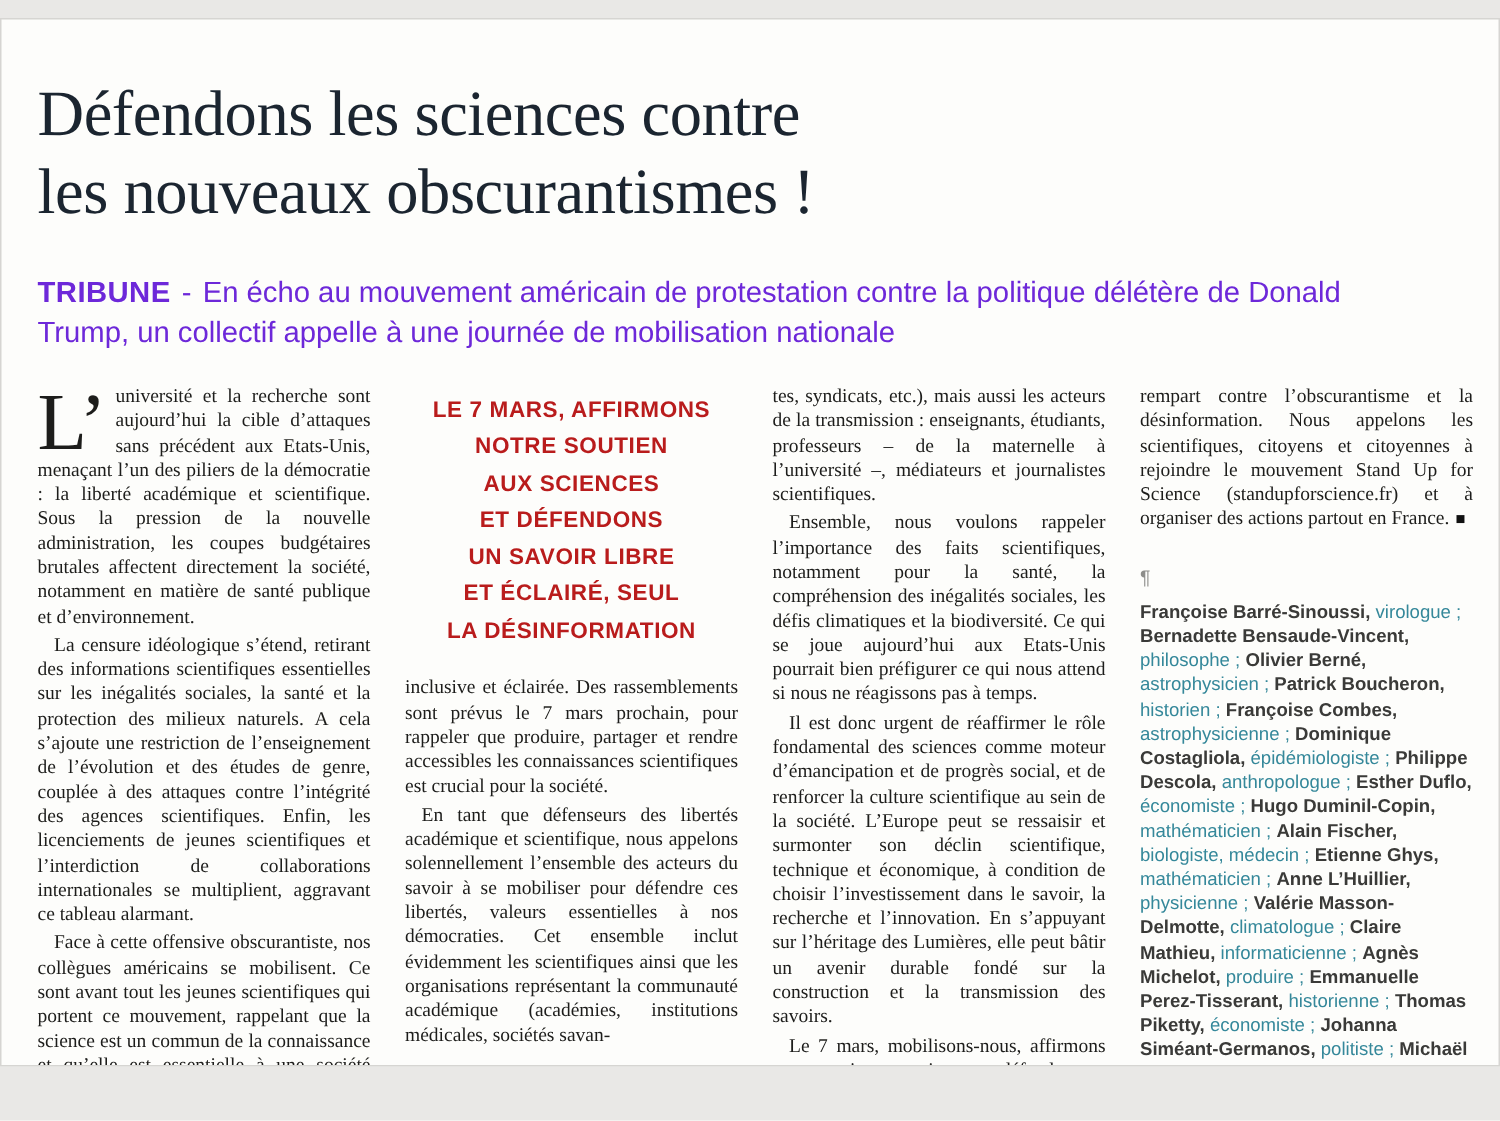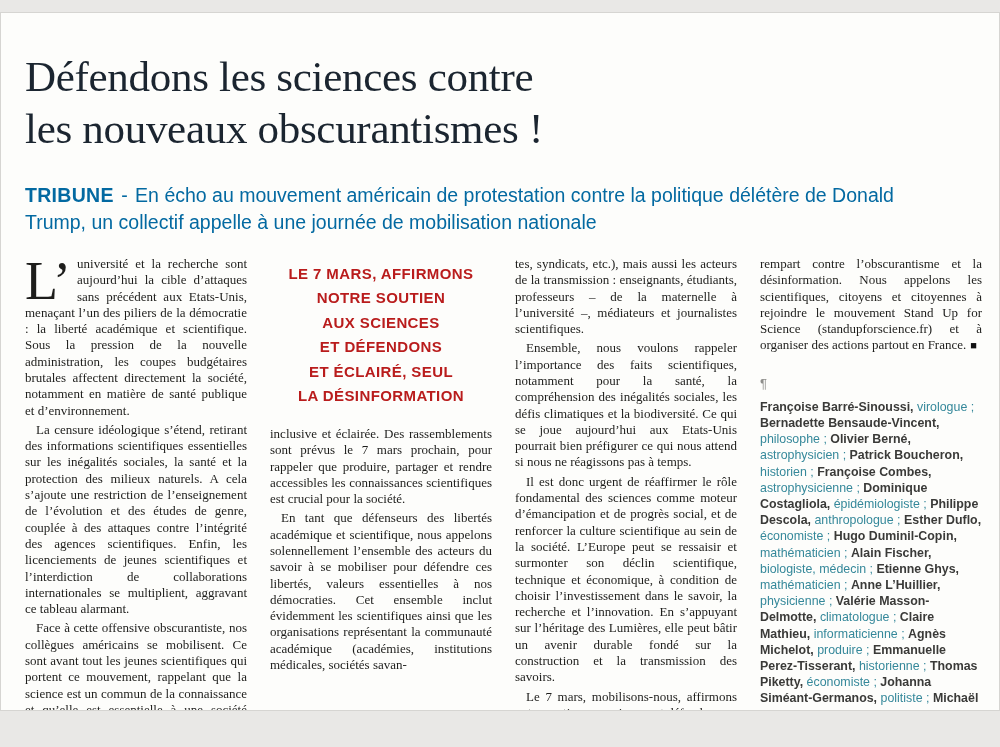--- a/index.html
+++ b/index.html
@@ -23,21 +23,21 @@
     font-size: 43px;
     line-height: 1.22;
     letter-spacing: -0.3px;
   }
   .headline .hl-line { display: block; }
   .standfirst {
     margin-top: 26px;
     font-family: "Liberation Sans", sans-serif;
     font-size: 19.5px;
     line-height: 27px;
-    color: #0369a1;
+    color: #6d28d9;
     max-width: 930px;
   }
   .kicker { font-weight: bold; letter-spacing: 0.3px; }
   .kicker-sep { font-weight: normal; padding: 0 2px; }
 
   .columns {
     display: flex;
     gap: 23px;
     padding: 20px 22px 0 24px;
     align-items: flex-start;
@@ -116,20 +116,21 @@
       <p class="para indent">La censure idéologique s’étend, retirant des informations scientifiques essentielles sur les inégalités sociales, la santé et la protection des milieux naturels. A cela s’ajoute une restriction de l’enseignement de l’évolution et des études de genre, couplée à des attaques contre l’intégrité des agences scientifiques. Enfin, les licenciements de jeunes scientifiques et l’interdiction de collaborations internationales se multiplient, aggravant ce tableau alarmant.</p>
       <p class="para indent">Face à cette offensive obscurantiste, nos collègues américains se mobilisent. Ce sont avant tout les jeunes scientifiques qui portent ce mouvement, rappelant que la science est un commun de la connaissance et qu’elle est essentielle à une société démocratique,</p>
     </div>
 
     <div class="col">
       <div class="pullquote">
         <span class="pq-line">LE 7 MARS, AFFIRMONS</span>
         <span class="pq-line">NOTRE SOUTIEN</span>
         <span class="pq-line">AUX SCIENCES</span>
         <span class="pq-line">ET DÉFENDONS</span>
+        <span class="pq-line">UN SAVOIR LIBRE</span>
         <span class="pq-line">ET ÉCLAIRÉ, SEUL</span>
         <span class="pq-line">LA DÉSINFORMATION</span>
       </div>
       <p class="para">inclusive et éclairée. Des rassemblements sont prévus le 7 mars prochain, pour rappeler que produire, partager et rendre accessibles les connaissances scientifiques est crucial pour la société.</p>
       <p class="para indent">En tant que défenseurs des libertés académique et scientifique, nous appelons solennellement l’ensemble des acteurs du savoir à se mobiliser pour défendre ces libertés, valeurs essentielles à nos démocraties. Cet ensemble inclut évidemment les scientifiques ainsi que les organisations représentant la communauté académique (académies, institutions médicales, sociétés savan-</p>
     </div>
 
     <div class="col">
       <p class="para">tes, syndicats, etc.), mais aussi les acteurs de la transmission : enseignants, étudiants, professeurs – de la maternelle à l’université –, médiateurs et journalistes scientifiques.</p>
       <p class="para indent">Ensemble, nous voulons rappeler l’importance des faits scientifiques, notamment pour la santé, la compréhension des inégalités sociales, les défis climatiques et la biodiversité. Ce qui se joue aujourd’hui aux Etats-Unis pourrait bien préfigurer ce qui nous attend si nous ne réagissons pas à temps.</p>

